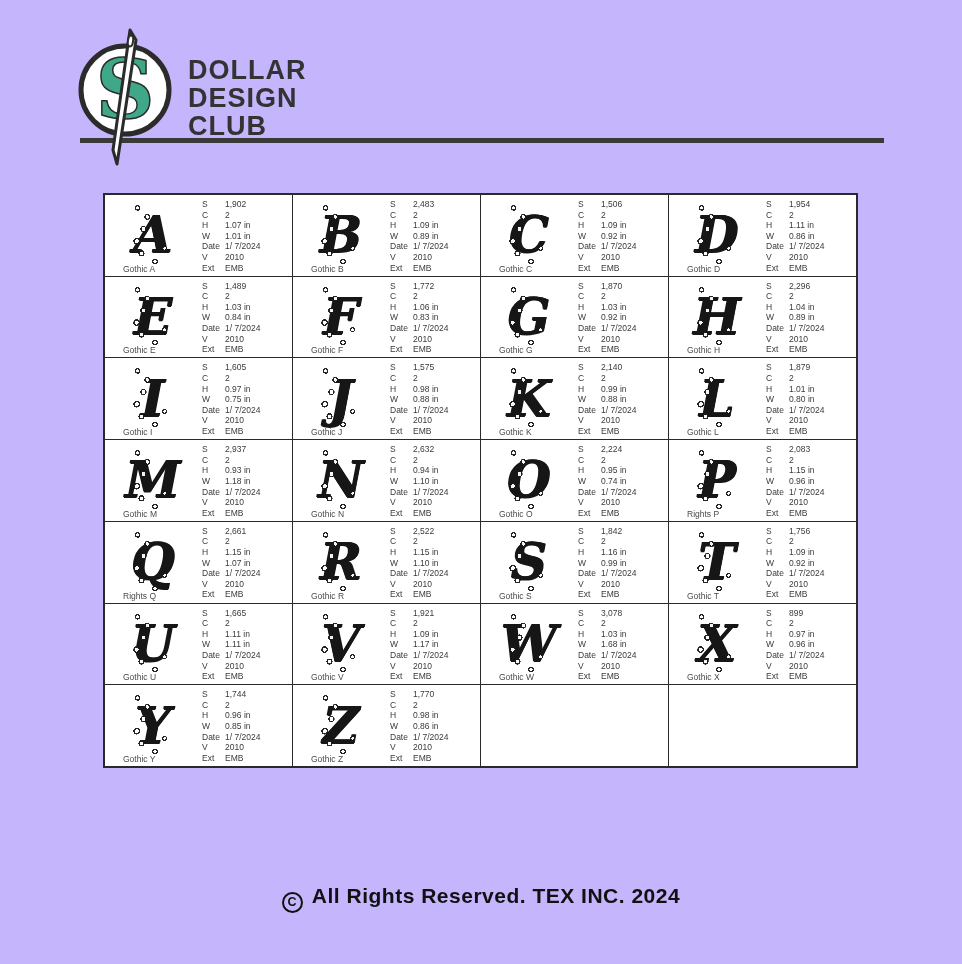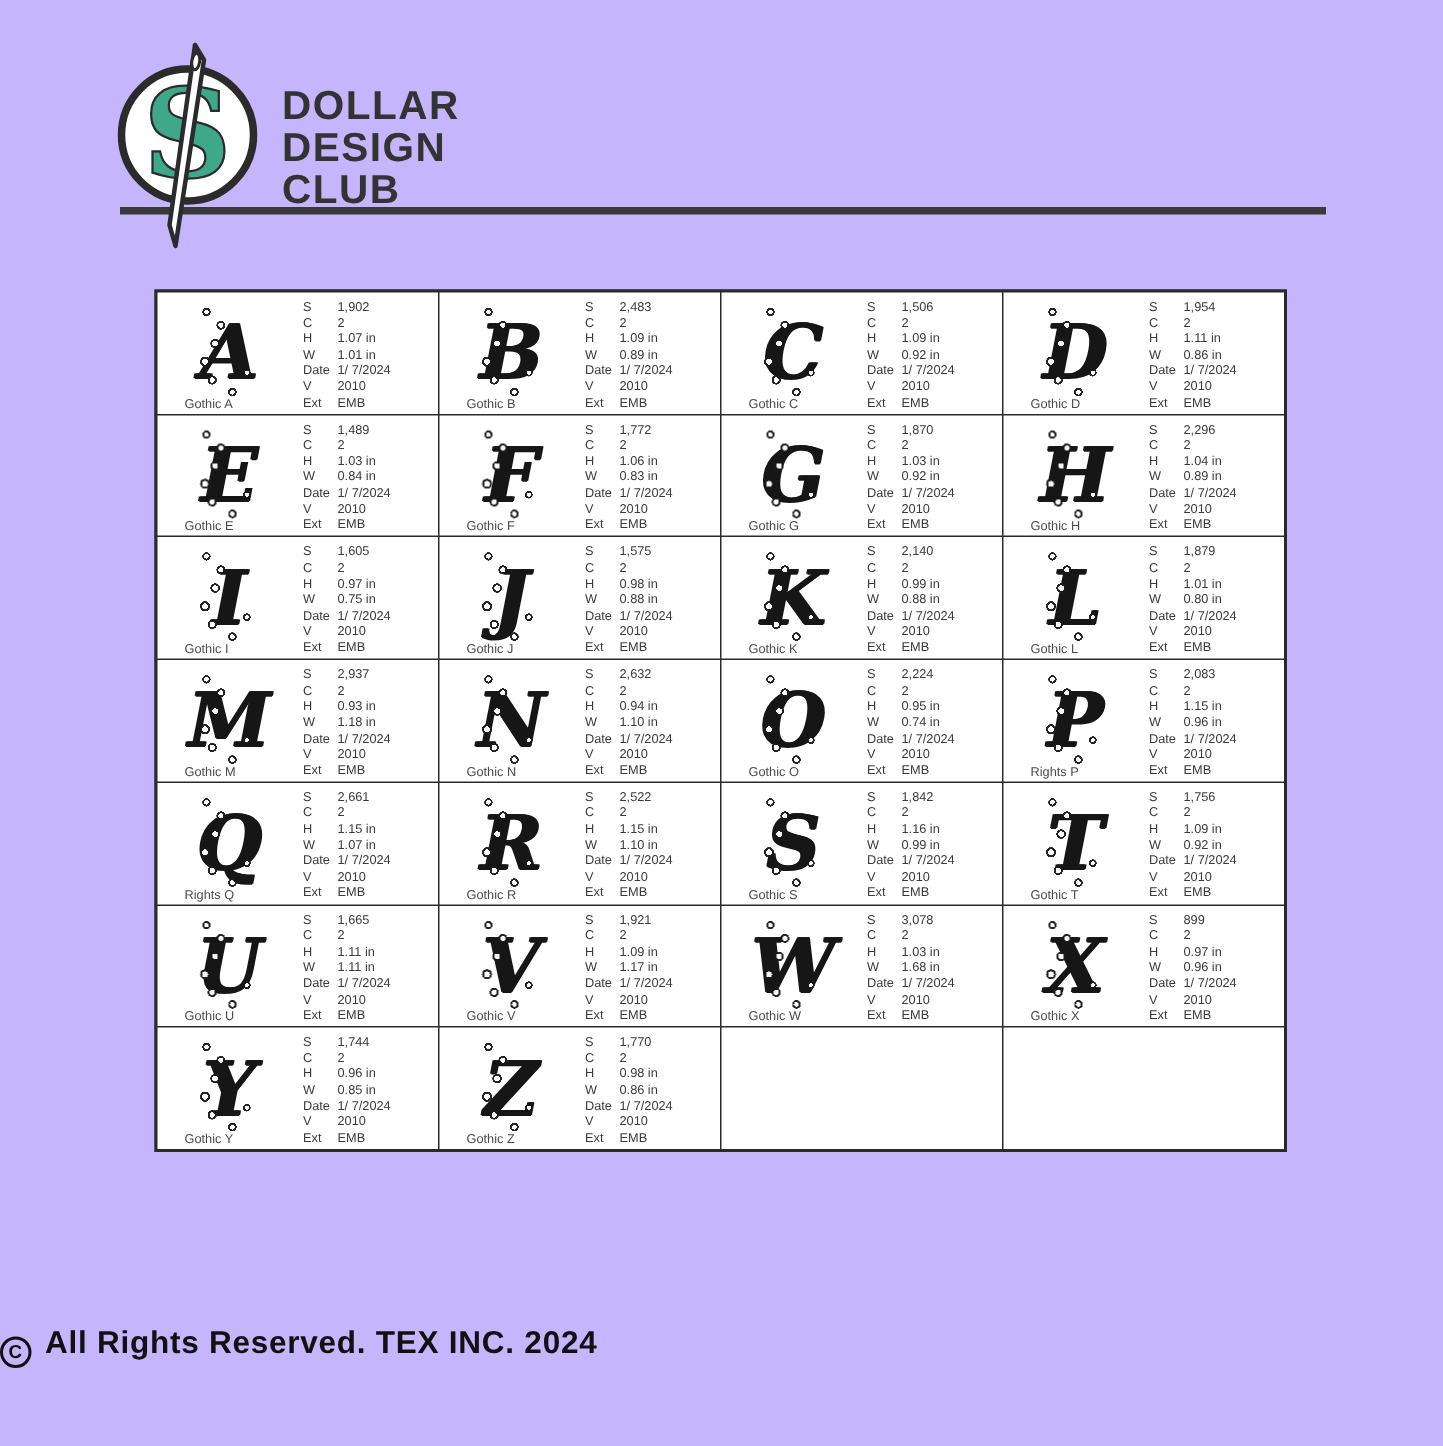--- a/index.html
+++ b/index.html
@@ -31,21 +31,21 @@
       radial-gradient(circle at 38% 72%, #fff 0 1.8px, #1a1a1a 1.8px 3px, transparent 3.1px),
       radial-gradient(circle at 52% 82%, #fff 0 1.6px, #1a1a1a 1.6px 2.8px, transparent 2.9px),
       radial-gradient(circle at 62% 66%, #fff 0 1.4px, #1a1a1a 1.4px 2.5px, transparent 2.6px); }
   .stats { position:absolute; left:97px; top:4px; right:2px; font-size:8.5px; color:#3a3a3a; }
   .stat-row { display:flex; line-height:10.6px; white-space:nowrap; }
   .stat-key { width:23px; flex:0 0 23px; }
   .stat-val { flex:1; }
   .cell-label { position:absolute; left:18px; bottom:2px; font-size:8.5px; color:#4a4a4a; }
 
   
-  .footer { position:absolute; left:0; top:884px; width:962px; 
+  .footer { position:absolute; left:0; top:884px; width:962px; text-align:center;
             font-weight:bold; font-size:21px; color:#111; letter-spacing:0.5px; }
   .copy-circle { display:inline-flex; width:21px; height:21px; border:2.5px solid #111;
                  border-radius:50%; align-items:center; justify-content:center;
                  font-size:12.5px; font-weight:bold; margin-right:9px; vertical-align:-3px; }
 </style>
 </head>
 <body>
 
 <div class="page">
 

